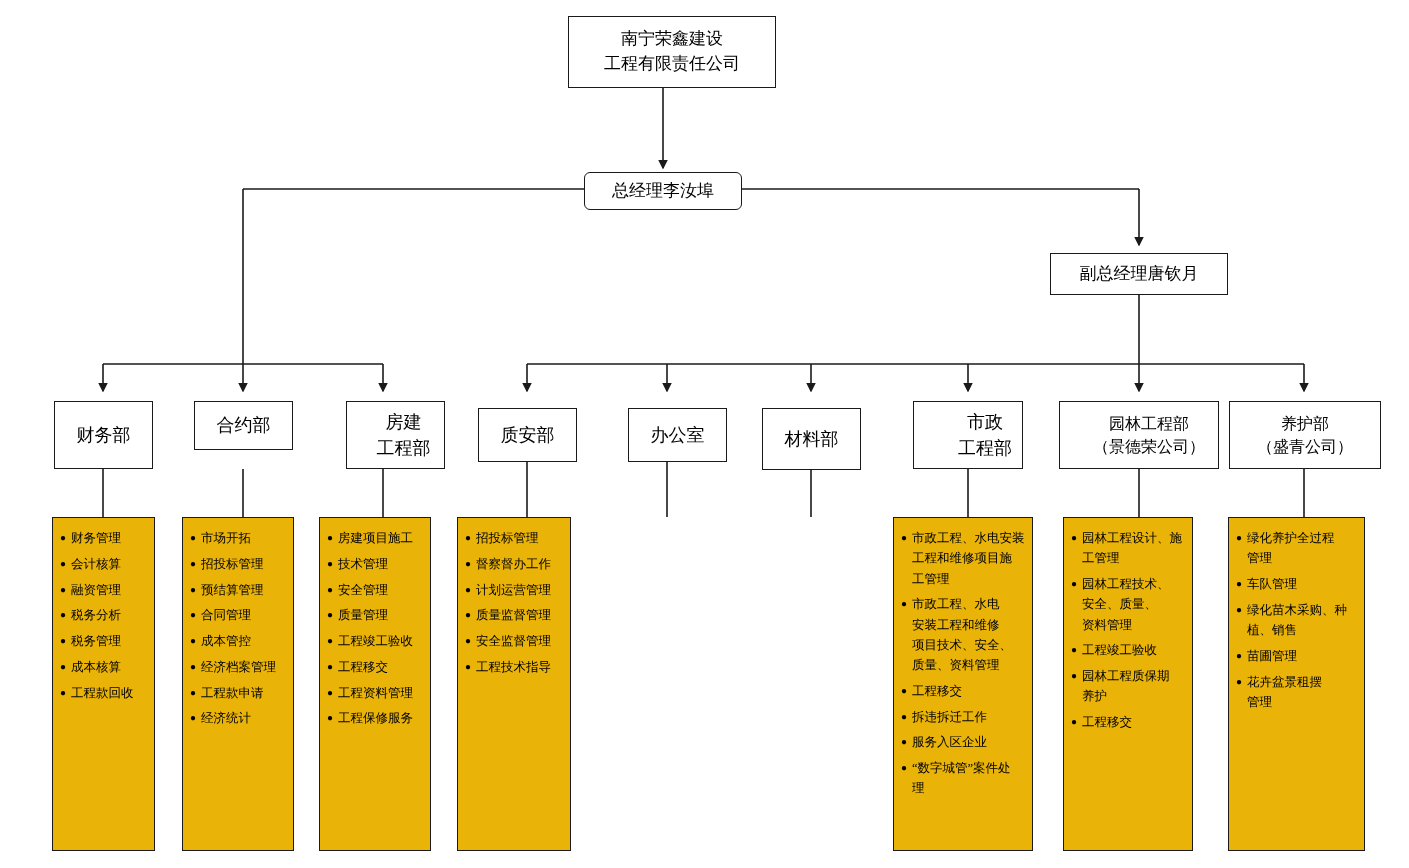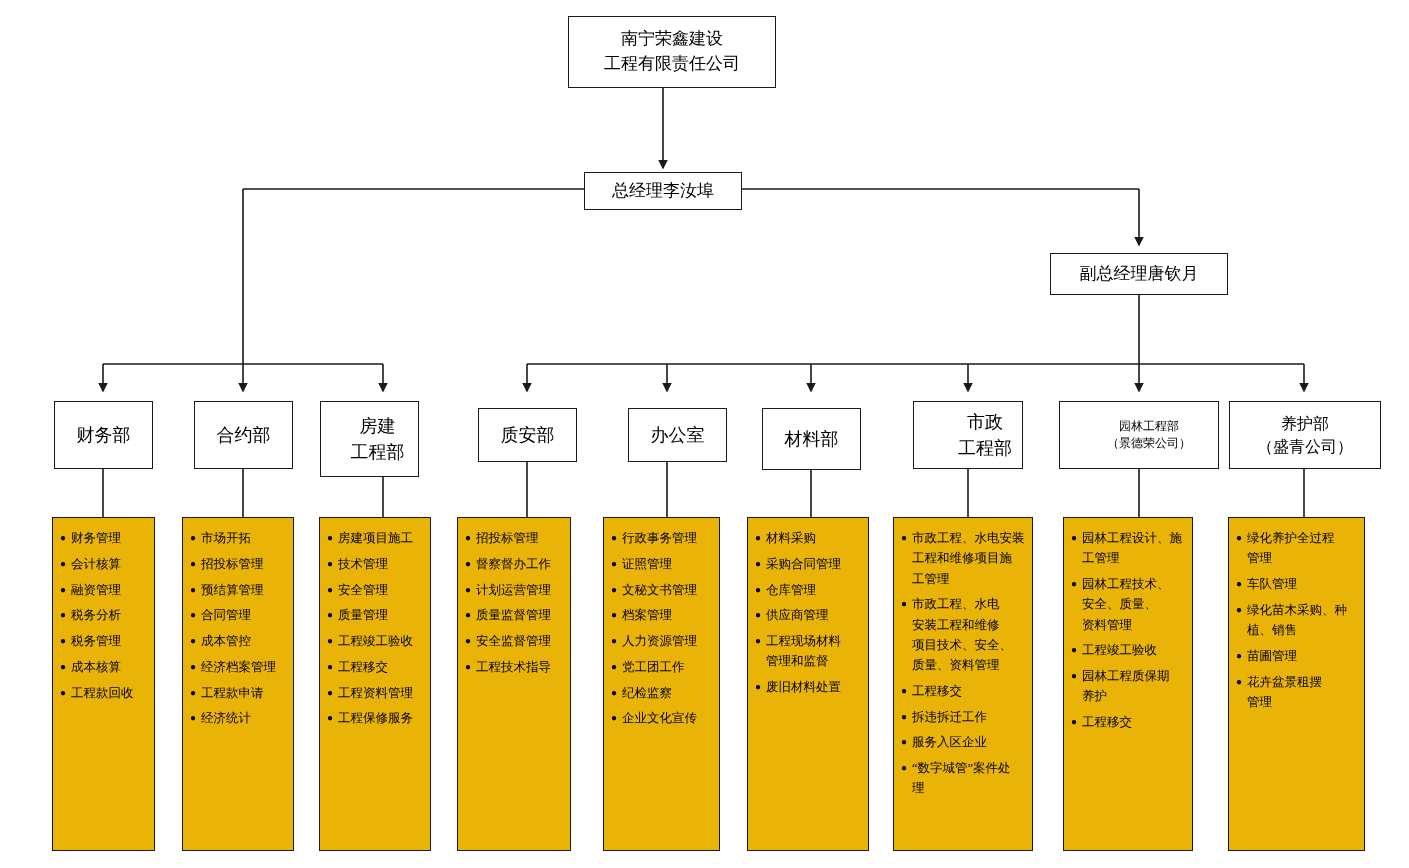--- a/index.html
+++ b/index.html
@@ -122,52 +122,52 @@
       <path d="M 1139 469 L 1139 517"></path>
       <path d="M 1304 469 L 1304 517"></path>
     </g>
   </svg>
 
   <div class="node node-company" style="left:568px; top:16px; width:208px; height:72px;">
     <span class="node-label">南宁荣鑫建设
 工程有限责任公司</span>
   </div>
 
-  <div class="node node-exec" style="left:584px; top:172px; width:158px; height:38px;">
+  <div class="node node-exec" style="left:584px; top:172px; width:158px; height:38px;border-radius:6px;">
     <span class="node-label">总经理李汝埠</span>
   </div>
 
   <div class="node node-exec" style="left:1050px; top:253px; width:178px; height:42px;align-items:center;">
     <span class="node-label">副总经理唐钦月</span>
   </div>
 
   <div class="node node-dept" style="left:54px; top:401px; width:99px; height:68px;">
     <span class="node-label">财务部</span>
   </div>
-  <div class="node node-dept" style="left:194px; top:401px; width:99px; height:68px;">
+  <div class="node node-dept" style="left:194px; top:401px; width:99px; height:49px;">
     <span class="node-label">合约部</span>
   </div>
-  <div class="node node-dept" style="left:320px; top:401px; width:99px; height:76px;padding-left:16px;">
+  <div class="node node-dept" style="left:346px; top:401px; width:99px; height:68px;padding-left:16px;">
     <span class="node-label">房建
 工程部</span>
   </div>
   <div class="node node-dept" style="left:478px; top:408px; width:99px; height:54px;">
     <span class="node-label">质安部</span>
   </div>
   <div class="node node-dept" style="left:628px; top:408px; width:99px; height:54px;">
     <span class="node-label">办公室</span>
   </div>
   <div class="node node-dept" style="left:762px; top:408px; width:99px; height:62px;">
     <span class="node-label">材料部</span>
   </div>
   <div class="node node-dept" style="left:913px; top:401px; width:110px; height:68px;padding-left:34px;">
     <span class="node-label">市政
 工程部</span>
   </div>
-  <div class="node node-dept" style="left:1059px; top:401px; width:160px; height:68px; font-size:12px;padding-left:20px;">
+  <div class="node node-dept" style="left:1059px; top:401px; width:160px; height:68px; font-size:16px;padding-left:20px;">
     <span class="node-label">园林工程部
 （景德荣公司）</span>
   </div>
   <div class="node node-dept" style="left:1229px; top:401px; width:152px; height:68px; font-size:16px;">
     <span class="node-label">养护部
 （盛青公司）</span>
   </div>
 
   <div class="panel" style="left:52px; top:517px; width:103px; height:334px;">
     <ul>
@@ -207,42 +207,20 @@
   <div class="panel" style="left:457px; top:517px; width:114px; height:334px;">
     <ul>
         <li><span>招投标管理</span></li>
         <li><span>督察督办工作</span></li>
         <li><span>计划运营管理</span></li>
         <li><span>质量监督管理</span></li>
         <li><span>安全监督管理</span></li>
         <li><span>工程技术指导</span></li>
       </ul>
   </div>
-  <div class="panel" style="left:603px; top:517px; width:117px; height:334px;">
-    <ul>
-        <li><span>行政事务管理</span></li>
-        <li><span>证照管理</span></li>
-        <li><span>文秘文书管理</span></li>
-        <li><span>档案管理</span></li>
-        <li><span>人力资源管理</span></li>
-        <li><span>党工团工作</span></li>
-        <li><span>纪检监察</span></li>
-        <li><span>企业文化宣传</span></li>
-      </ul>
-  </div>
-  <div class="panel" style="left:747px; top:517px; width:122px; height:334px;">
-    <ul>
-        <li><span>材料采购</span></li>
-        <li><span>采购合同管理</span></li>
-        <li><span>仓库管理</span></li>
-        <li><span>供应商管理</span></li>
-        <li><span>工程现场材料</span><span class="cont">管理和监督</span></li>
-        <li><span>废旧材料处置</span></li>
-      </ul>
-  </div>
   <div class="panel" style="left:893px; top:517px; width:140px; height:334px;">
     <ul>
         <li><span>市政工程、水电安装</span><span class="cont">工程和维修项目施</span><span class="cont">工管理</span></li>
         <li><span>市政工程、水电</span><span class="cont">安装工程和维修</span><span class="cont">项目技术、安全、</span><span class="cont">质量、资料管理</span></li>
         <li><span>工程移交</span></li>
         <li><span>拆违拆迁工作</span></li>
         <li><span>服务入区企业</span></li>
         <li><span>“数字城管”案件处</span><span class="cont">理</span></li>
       </ul>
   </div>

